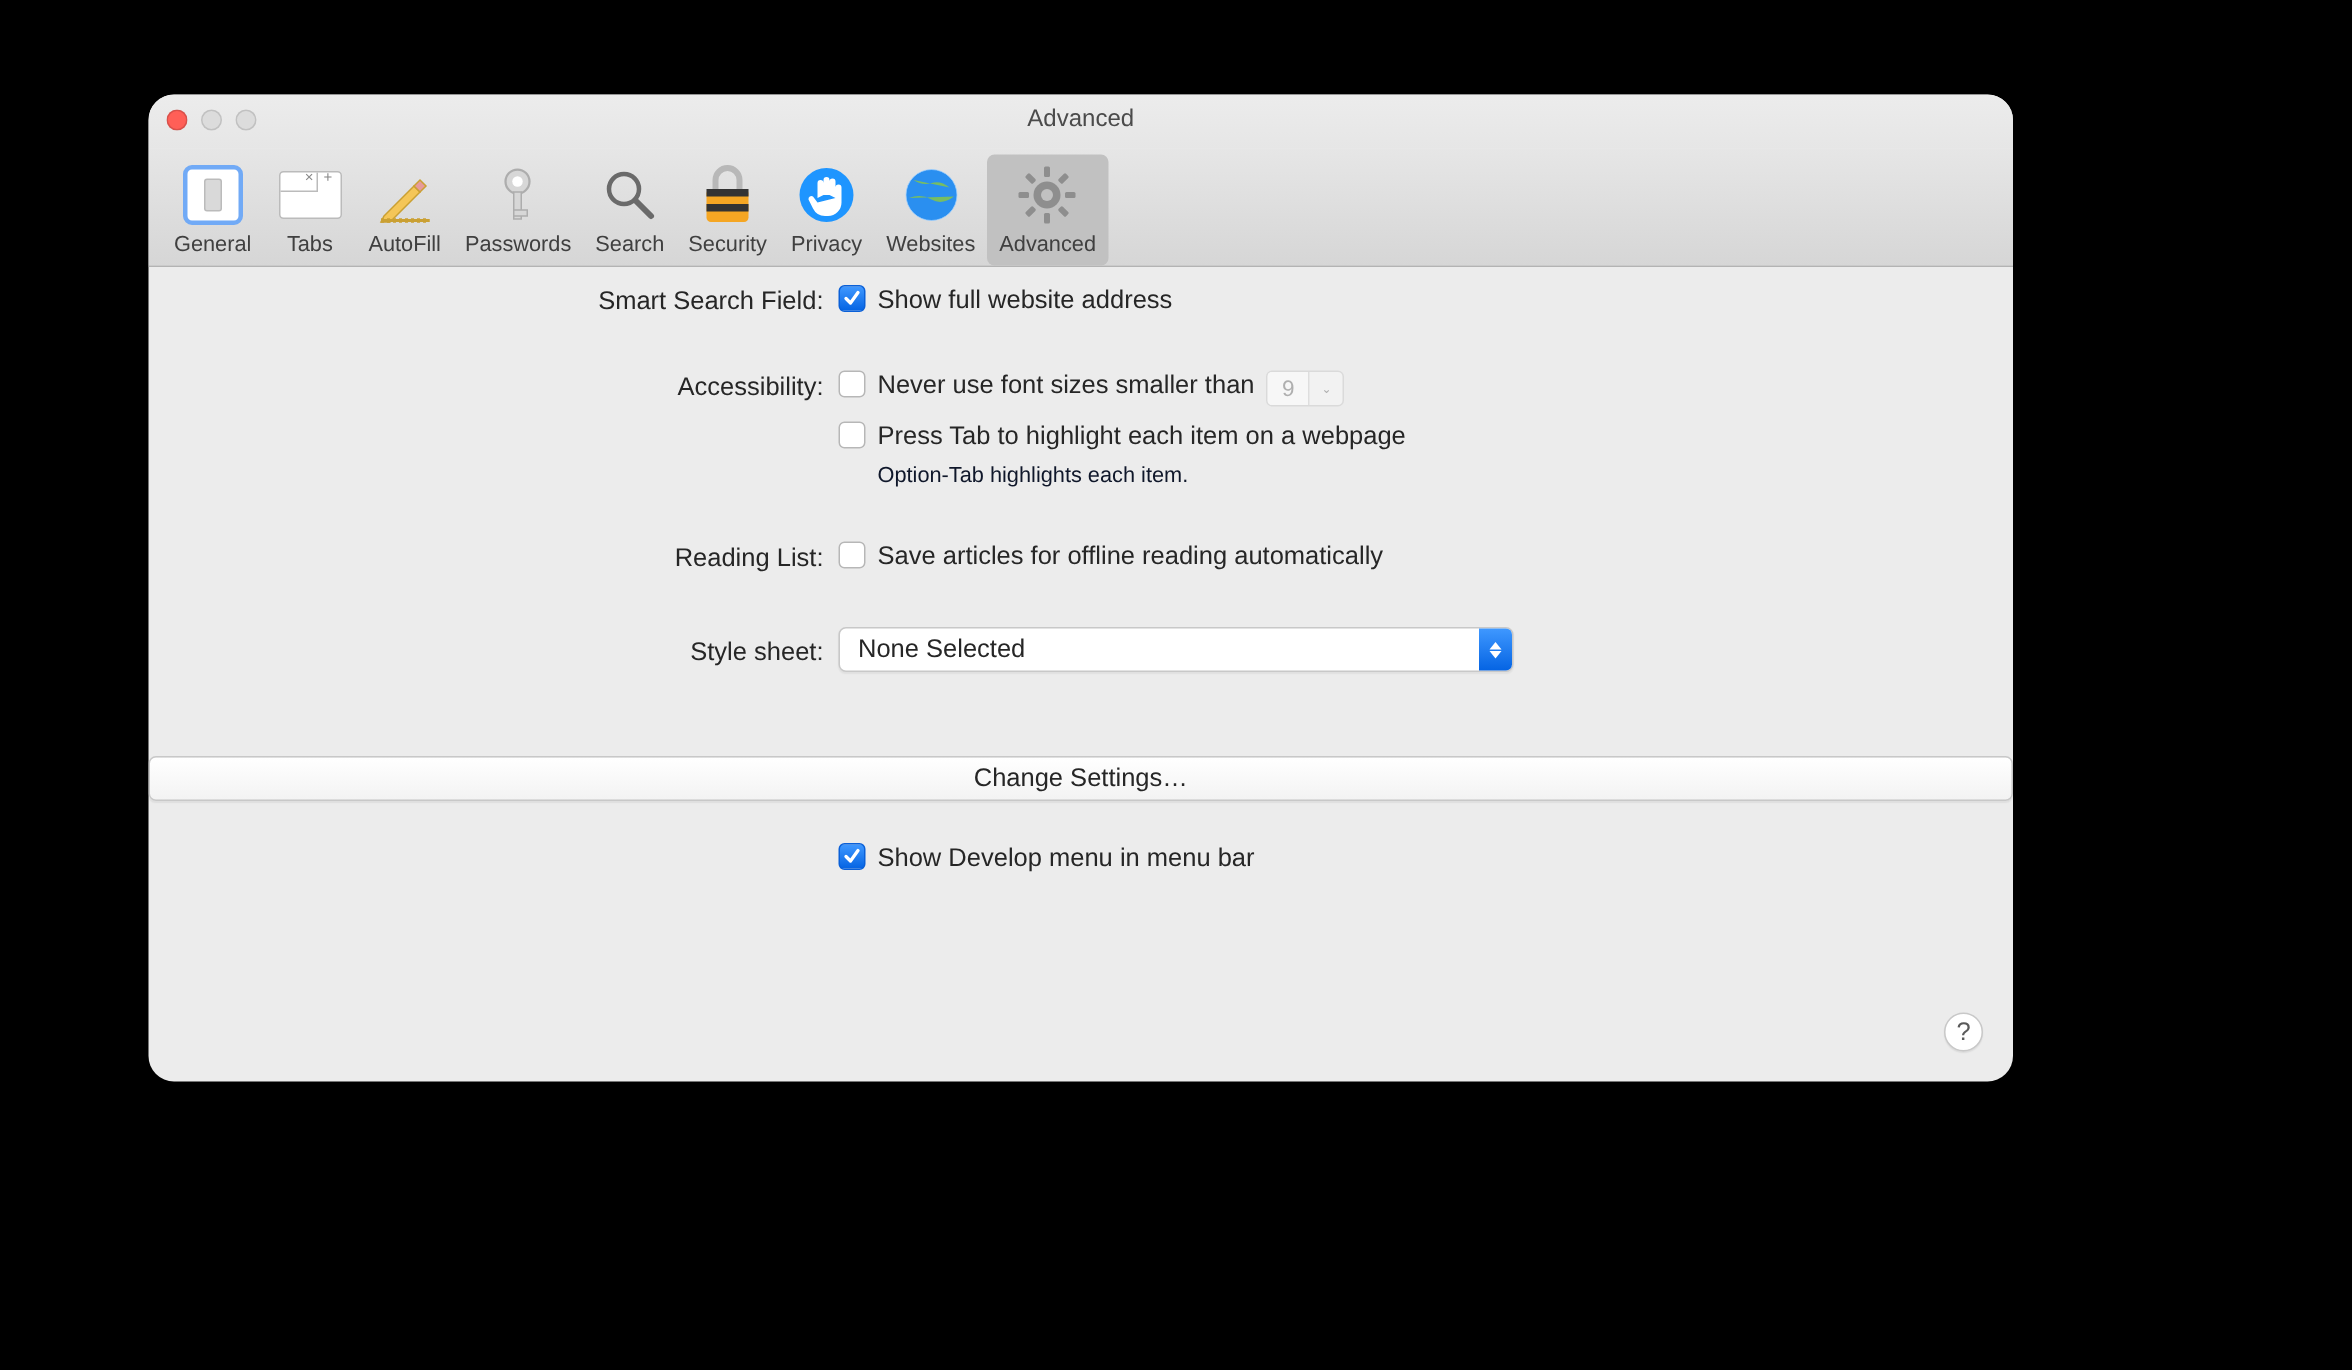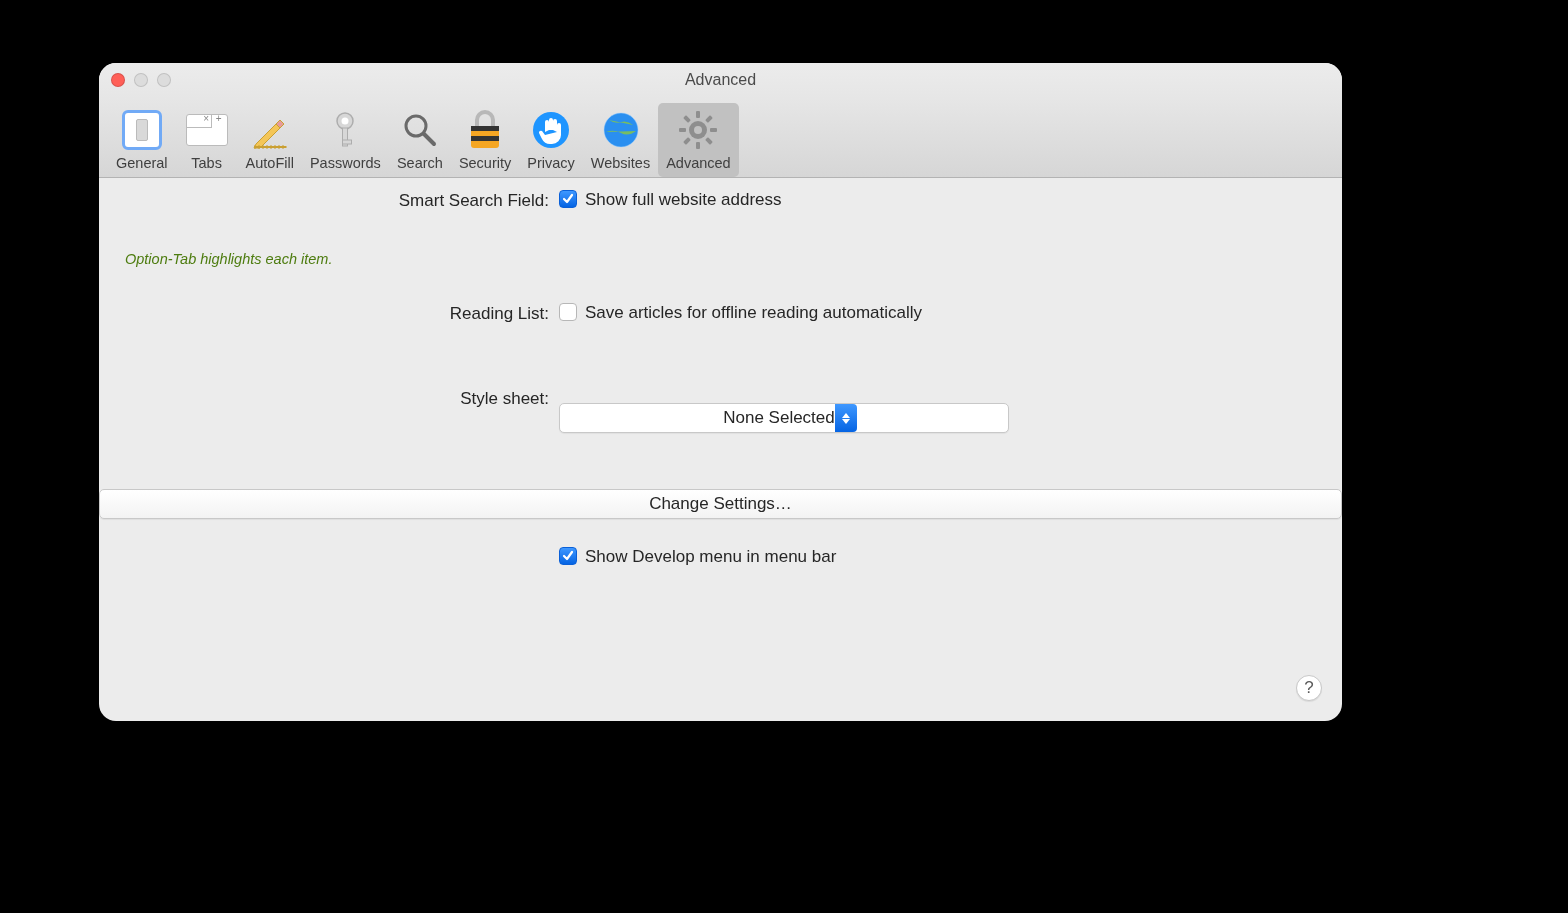--- a/index.html
+++ b/index.html
@@ -125,24 +125,23 @@
     flex-shrink: 0;
   }
   .checkbox.checked {
     background: linear-gradient(#3f98ff,#0564e3);
     border: 1px solid #0a60d8;
   }
   .checkbox.checked svg { display:block; }
   .checkbox svg { display:none; }
   .hint {
     font-size: 14.5px;
-    color: #4d7c0f;
+    color: #0f172a;
     margin-left: 26px;
     margin-top: 4px;
-    font-style: italic;
   }
   .section-gap { height: 36px; }
   .small-gap { height: 28px; }
   .stepper {
     display: inline-flex;
     border: 1px solid #cfcfcf;
     border-radius: 4px;
     overflow: hidden;
     height: 24px;
     background:#f7f7f7;
@@ -159,31 +158,30 @@
     width: 22px;
     display:flex; flex-direction:column;
   }
   .stepper .ar {
     flex:1; display:flex; align-items:center; justify-content:center;
     font-size:8px; color:#888;
   }
   .popup {
     display:inline-flex;
     align-items:center;
-    justify-content:center;
+    justify-content:space-between;
     width: 450px;
     height: 30px;
     background:#fff;
     border:1px solid #c8c8c8;
     border-radius:5px;
     padding-left:12px;
     font-size:17px;
     color:#262626;
     box-shadow: 0 1px 1px rgba(0,0,0,0.05);
-    margin-top: 43px;
   }
   .popup .arrows-btn {
     width:22px; height:100%;
     background: linear-gradient(#3f98ff,#0564e3);
     border-top-right-radius:4px;
     border-bottom-right-radius:4px;
     display:flex; flex-direction:column;
     align-items:center; justify-content:center;
     gap:1px;
   }
@@ -360,21 +358,40 @@
               </svg>
           </span>
           <span>Show full website address</span>
         </label>
       </div>
     </div>
 
     <div class="section-gap"></div>
 
     <div class="row">
-      <div class="rfield">
+      <div class="rlabel">Accessibility:</div>
+      <div class="rfield">
+        <label class="cbrow">
+          <span class="checkbox">
+            
+          </span>
+          <span>Never use font sizes smaller than</span>
+          <span class="stepper">
+            <span class="val">9</span>
+            <span class="arrows">
+              <span class="ar">⌄</span>
+            </span>
+          </span>
+        </label>
+        <label class="cbrow" style="margin-top:6px">
+          <span class="checkbox">
+            
+          </span>
+          <span>Press Tab to highlight each item on a webpage</span>
+        </label>
         <div class="hint">Option-Tab highlights each item.</div>
       </div>
     </div>
 
     <div class="section-gap"></div>
 
     <div class="row">
       <div class="rlabel">Reading List:</div>
       <div class="rfield">
         <label class="cbrow">

